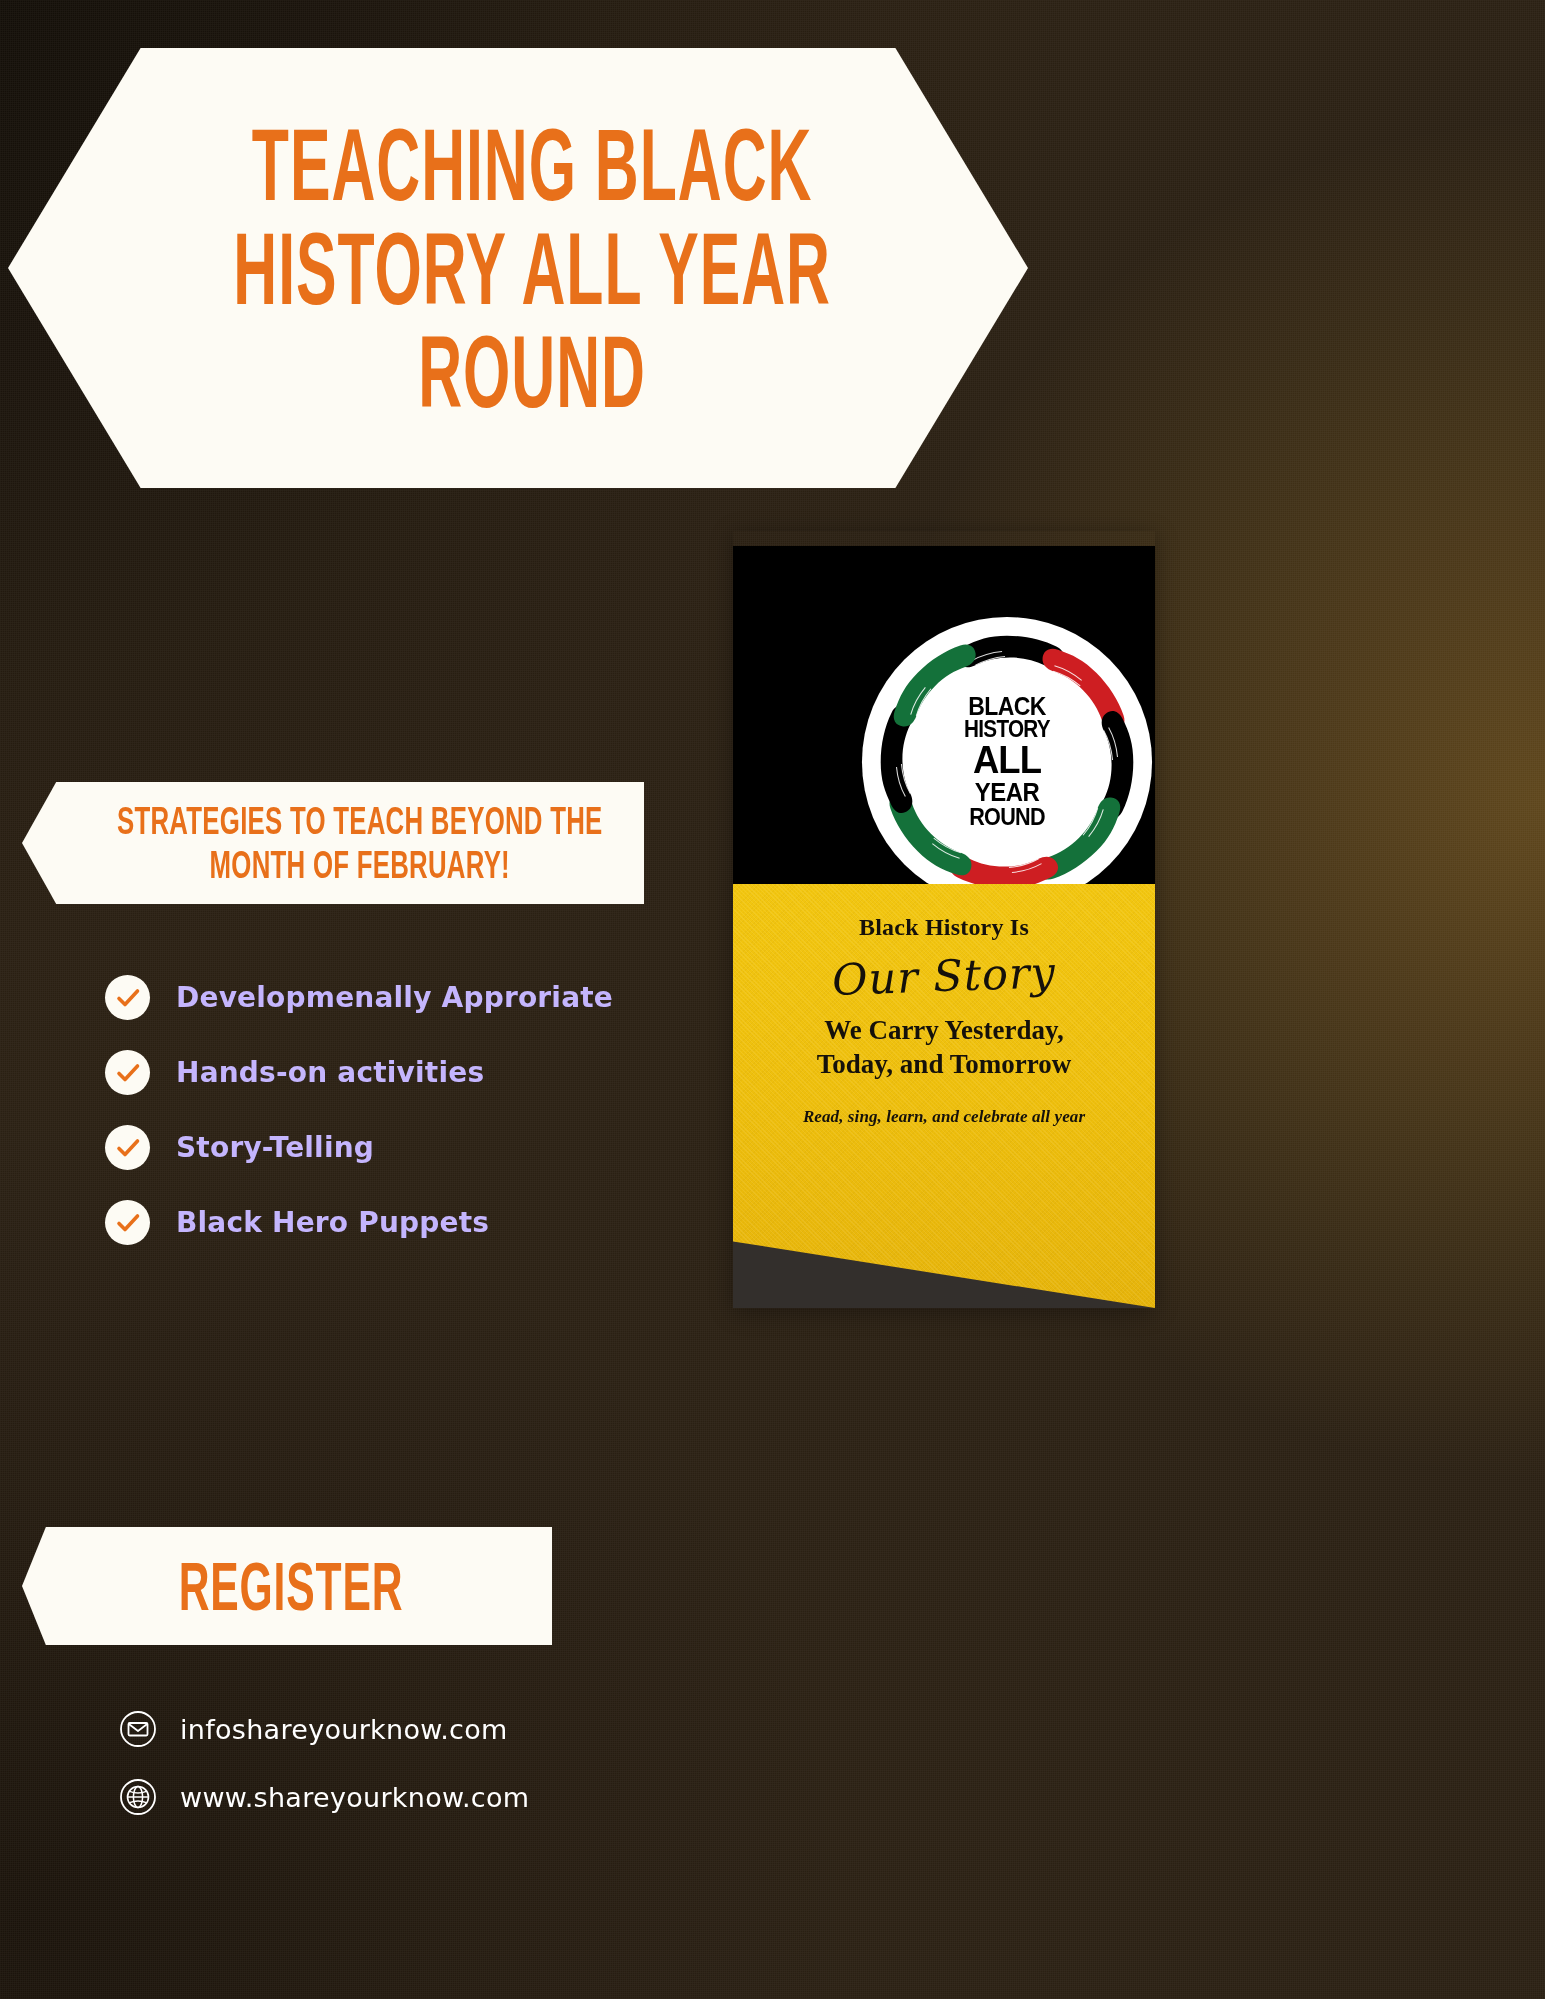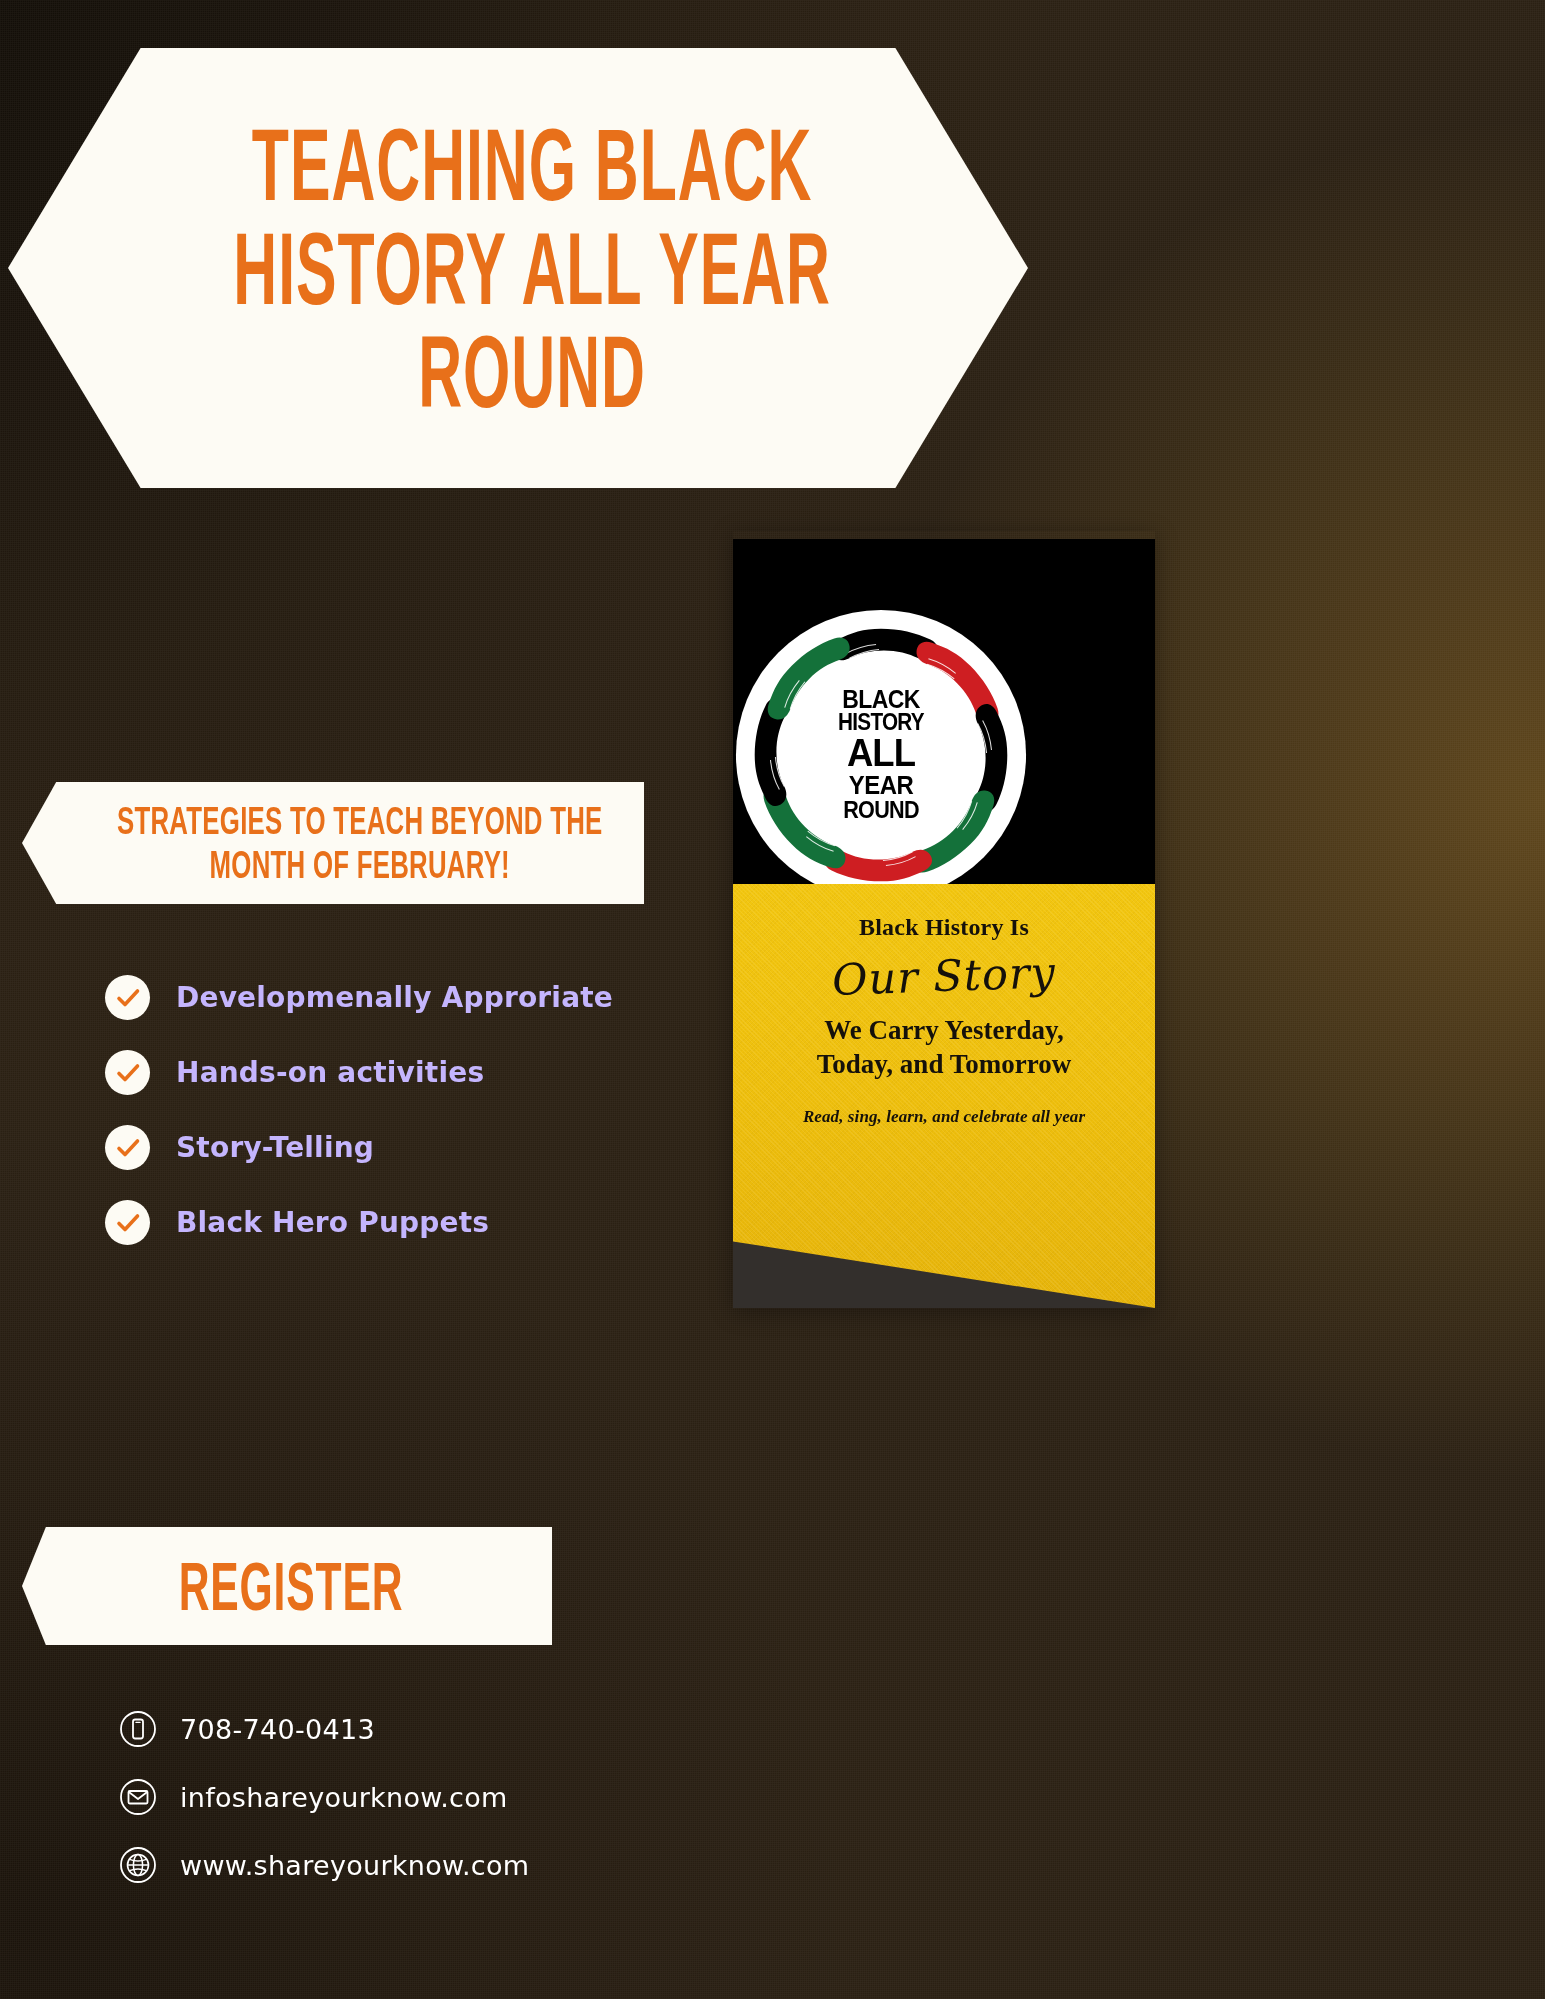--- a/index.html
+++ b/index.html
@@ -137,23 +137,23 @@
   }
 
   
   #poster {
     position:absolute; left:733px; top:531px;
     width:422px; height:777px;
     overflow:hidden;
     box-shadow:0 4px 22px rgba(0,0,0,.32);
   }
   #poster-top {
-    position:absolute; left:0; top:8px; width:100%; height:431px;
+    position:absolute; left:0; top:15px; width:100%; height:431px;
     background:#000000;
-    display:flex; align-items:center; justify-content:flex-start;
+    display:flex; align-items:center; justify-content:flex-end;
   }
   #logo-wrap { position:relative; width:296px; height:296px; }
   #logo-wrap svg { display:block; width:100%; height:100%; }
   #logo-text {
     position:absolute; left:0; right:0; top:50%;
     transform:translateY(-50%);
     text-align:center;
     color:#000;
     font-family:"Liberation Sans", sans-serif;
     font-weight:700;
@@ -269,30 +269,20 @@
   </div>
 
 </div>
 
 <div class="ribbon" id="register-ribbon">
   <div id="register-text">REGISTER</div>
 </div>
 
 <div id="contacts">
 
-  <div class="contact-row">
-    <span class="contact-icon">
-      <svg width="38" height="38" viewBox="0 0 38 38">
-        <circle cx="19" cy="19" r="17" fill="none" stroke="#FFF" stroke-width="1.8"></circle>
-        <rect x="14" y="9.5" width="10" height="19" rx="2.2" fill="none" stroke="#FFF" stroke-width="1.8"></rect>
-        <line x1="17" y1="12.4" x2="21" y2="12.4" stroke="#FFF" stroke-width="1.4" stroke-linecap="round"></line>
-      </svg>
-    </span>
-    <span class="contact-text">708-740-0413</span>
-  </div>
 
   <div class="contact-row">
     <span class="contact-icon">
       <svg width="38" height="38" viewBox="0 0 38 38">
         <circle cx="19" cy="19" r="17" fill="none" stroke="#FFF" stroke-width="1.8"></circle>
         <rect x="9.5" y="13" width="19" height="12.5" rx="1.2" fill="none" stroke="#FFF" stroke-width="1.8"></rect>
         <path d="M9.5 13.8 L19 21 L28.5 13.8" fill="none" stroke="#FFF" stroke-width="1.8" stroke-linejoin="round"></path>
       </svg>
     </span>
     <span class="contact-text">infoshareyourknow.com</span>

